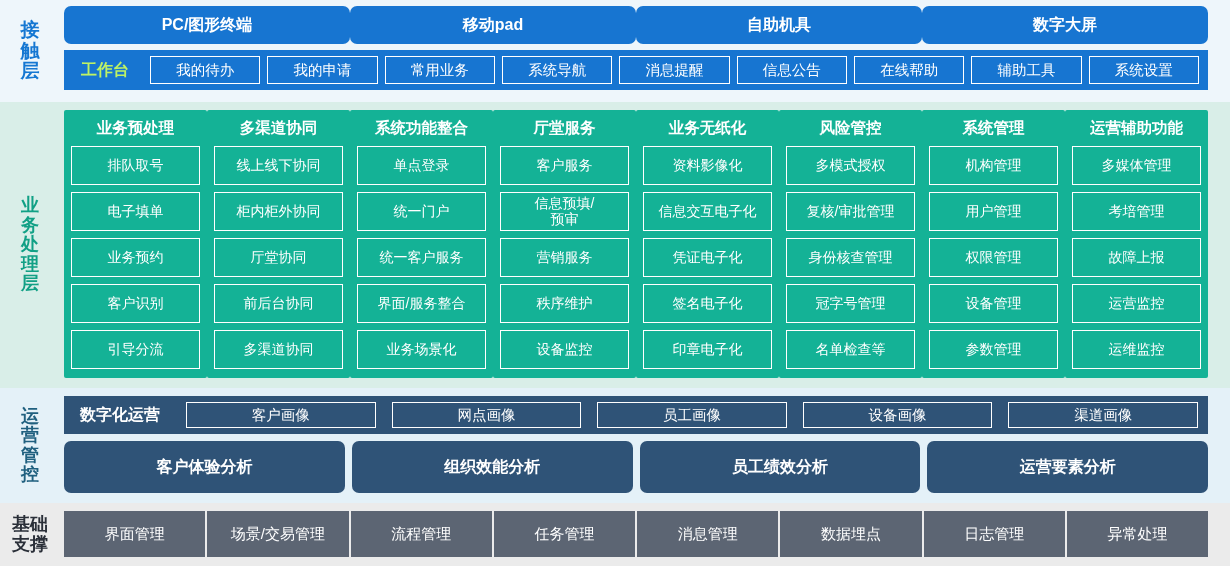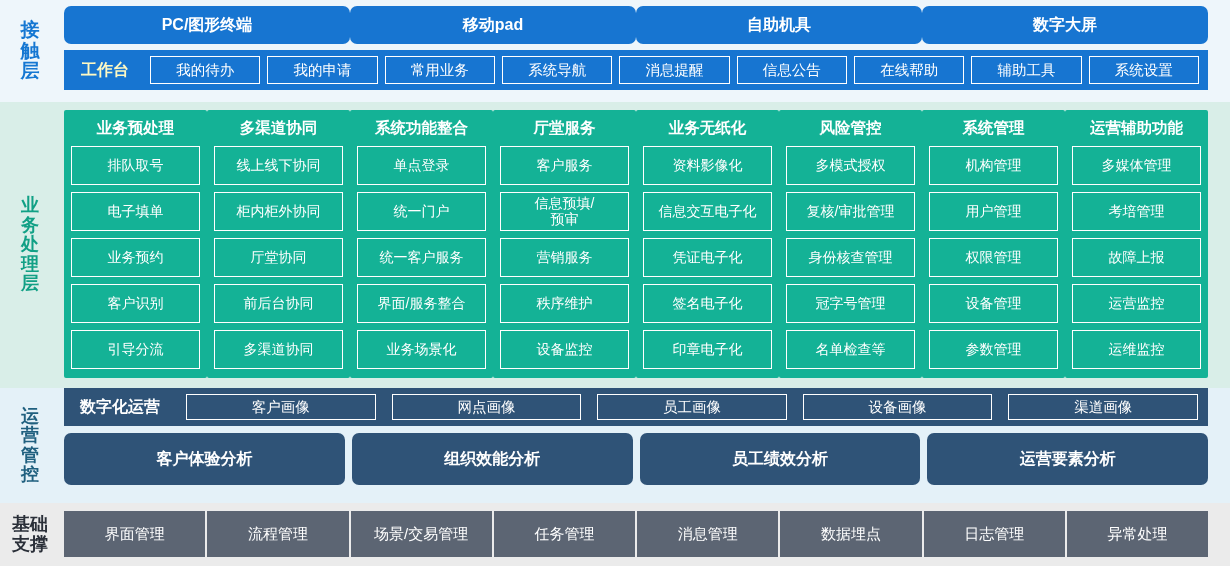--- a/index.html
+++ b/index.html
@@ -33,21 +33,21 @@
     flex: 1 1 0; background: #1775d1; border-radius: 7px;
     display: flex; align-items: center; justify-content: center;
     color: #fff; font-size: 16px; font-weight: bold;
   }
 
   .work-bar {
     height: 40px; background: #1775d1;
     display: flex; align-items: center; gap: 7px; padding: 0 9px;
   }
   .work-bar .wb-title {
-    color: #fef9c3; font-size: 16px; font-weight: bold;
+    color: #bef264; font-size: 16px; font-weight: bold;
     padding: 0 14px 0 8px; white-space: nowrap;
   }
   .work-item {
     flex: 1 1 0; height: 28px; border: 1.3px solid #ffffff;
     display: flex; align-items: center; justify-content: center;
     color: #fff; font-size: 14.5px; white-space: nowrap;
   }
 
   
   #band-business { height: 286px; background: #d9eee8; }
@@ -68,21 +68,21 @@
     width: 100%; flex: 1 1 0; min-height: 30px;
     border: 1.3px solid #ffffff;
     display: flex; align-items: center; justify-content: center;
     text-align: center; color: #ffffff; font-size: 14px; line-height: 1.12;
     padding: 1px 2px;
   }
 
   
   #band-ops { height: 115px; background: #e4f1f8; }
   #band-ops .band-label { color: #20607f; font-size: 18px; }
-  #band-ops .band-body { padding: 0 22px 8px 4px; gap: 7px; }
+  #band-ops .band-body { padding: 8px 22px 8px 4px; gap: 7px; }
 
   .ops-portrait-bar {
     height: 38px; background: #2f5377;
     display: flex; align-items: center; gap: 10px; padding: 0 10px;
   }
   .ops-portrait-bar .opb-title {
     color: #fff; font-size: 16px; font-weight: bold;
     padding: 0 16px 0 6px; white-space: nowrap;
   }
   .ops-portrait-item {
@@ -261,22 +261,22 @@
             <span class="vchar">础</span>
           </span>
           <span class="vrow">
             <span class="vchar">支</span>
             <span class="vchar">撑</span>
           </span>
         </span>
     </div>
     <div class="band-body" id="foundation-items">
         <div class="found-item">界面管理</div>
+        <div class="found-item">场景/交易管理</div>
         <div class="found-item">流程管理</div>
-        <div class="found-item">场景/交易管理</div>
         <div class="found-item">任务管理</div>
         <div class="found-item">消息管理</div>
         <div class="found-item">数据埋点</div>
         <div class="found-item">日志管理</div>
         <div class="found-item">异常处理</div>
       </div>
   </div>
 
 </div>
 

